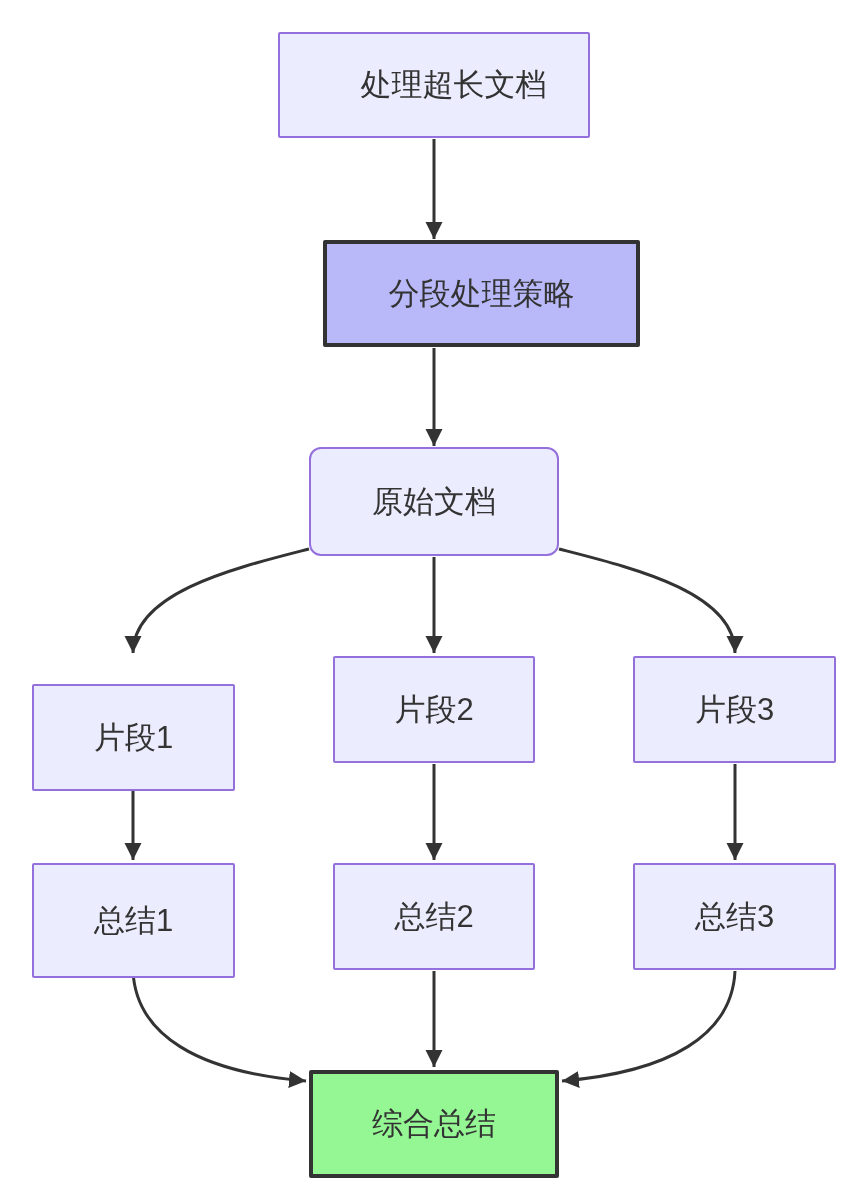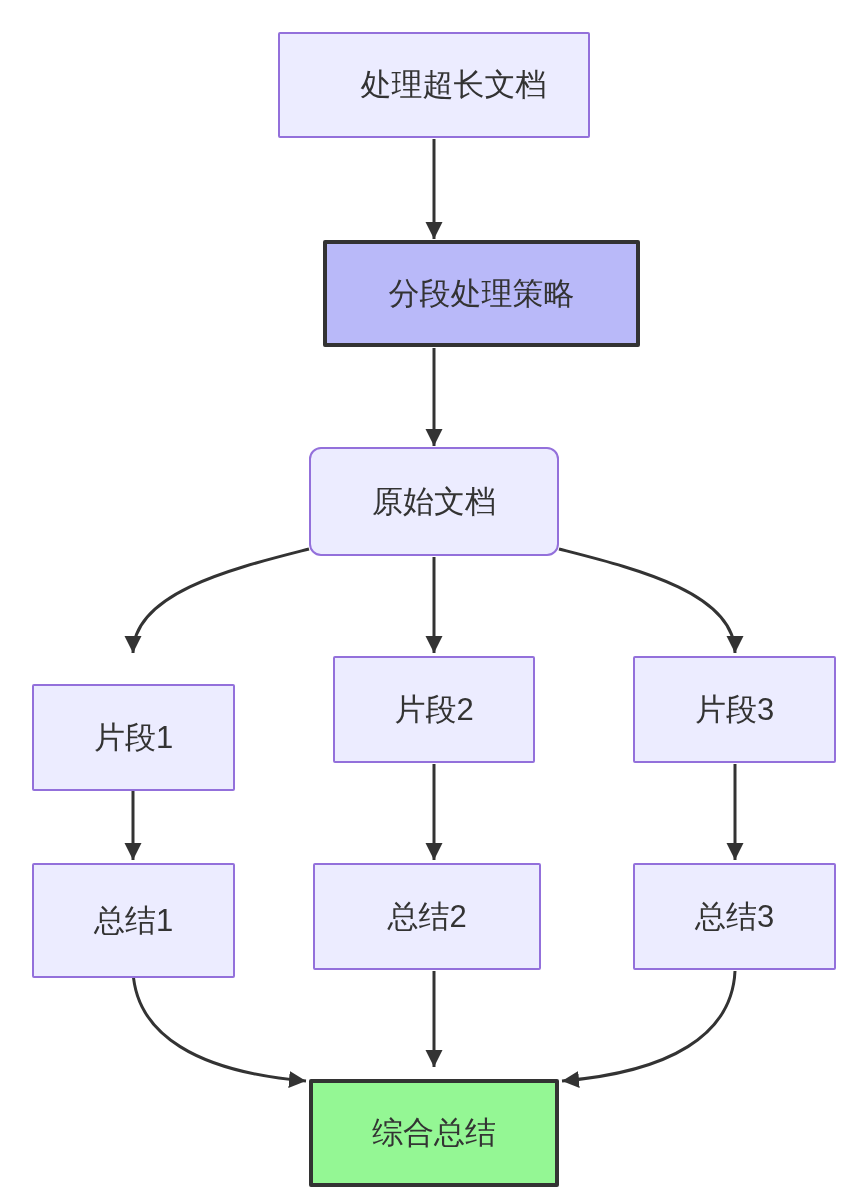--- a/index.html
+++ b/index.html
@@ -48,31 +48,30 @@
     background: var(--node-fill, #ECECFF);
     border: 2.5px solid var(--node-border, #9370DB);
   }
   .node.strategy {
     background: var(--strategy-fill, #b9b9f9);
     border: 4px solid var(--dark-border, #333333);
   }
   .node.result {
     background: var(--result-fill, #94f794);
     border: 4px solid var(--dark-border, #333333);
-    margin-top: 9px;
   }
   
   #node-A  { left: 278px; top: 32px;   width: 312px; height: 106px; padding-left: 39px; }
   #node-B  { left: 275px; top: 240px;  width: 317px; height: 107px; margin-left: 48px; }
   #node-C  { left: 309px; top: 447px;  width: 250px; height: 109px; border-radius: 12px; }
   #node-D1 { left: 32px;  top: 684px;  width: 203px; height: 107px; }
   #node-D2 { left: 333px; top: 656px;  width: 202px; height: 107px; }
   #node-D3 { left: 633px; top: 656px;  width: 203px; height: 107px; }
   #node-S1 { left: 32px;  top: 863px;  width: 203px; height: 115px; }
-  #node-S2 { left: 313px; top: 863px;  width: 228px; height: 107px; }
+  #node-S2 { left: 333px; top: 863px;  width: 202px; height: 107px; }
   #node-S3 { left: 633px; top: 863px;  width: 203px; height: 107px; }
   #node-F  { left: 309px; top: 1070px; width: 250px; height: 108px; }
 </style>
 </head>
 <body>
 
 <div class="canvas">
 
   <svg class="edges" viewBox="0 0 852 1196" xmlns="http://www.w3.org/2000/svg" aria-hidden="true">
     <defs>

